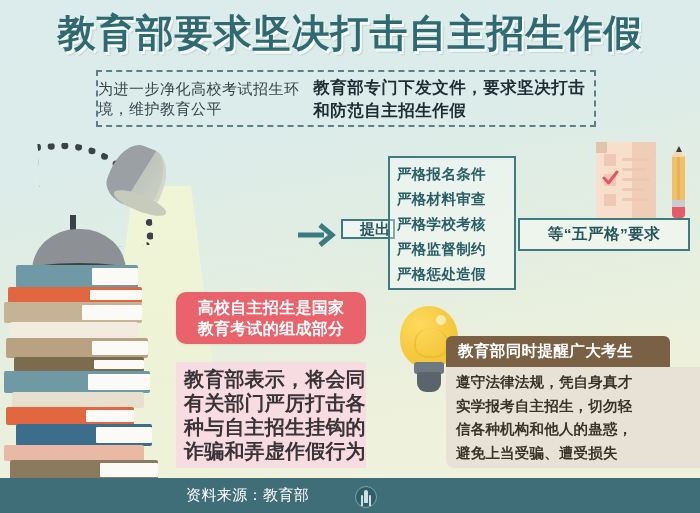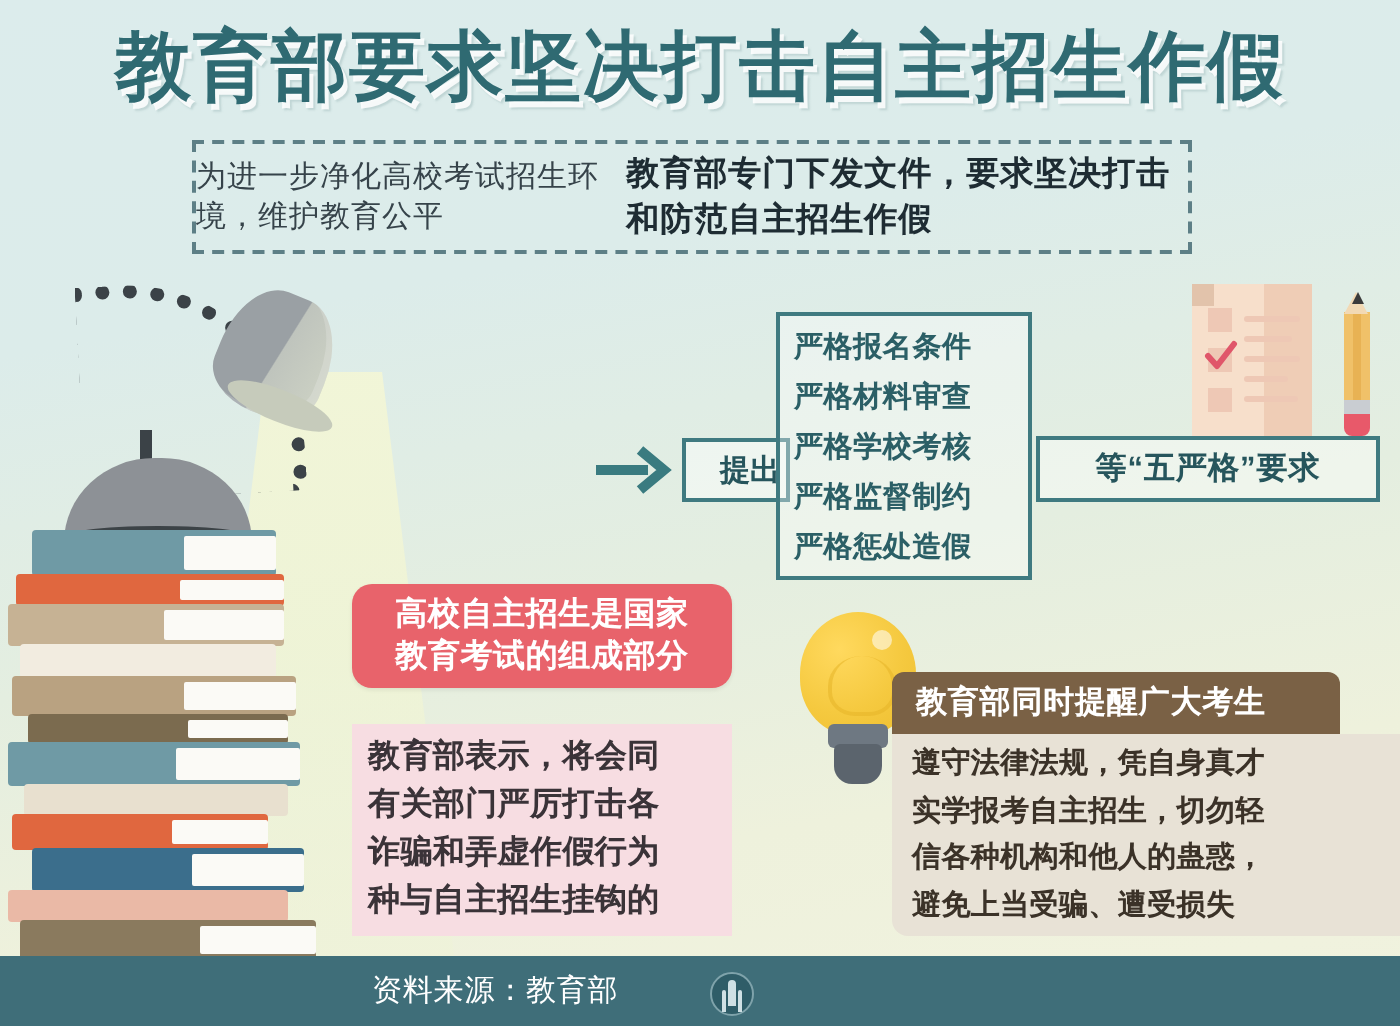--- a/index.html
+++ b/index.html
@@ -70,21 +70,21 @@
 
   
   .midtext{
     position:absolute;left:168px;top:146px;width:230px;
     font-size:15.5px;font-weight:bold;color:#2f6a72;line-height:22px;letter-spacing:.4px;
   }
   .arrow{
     position:absolute;left:296px;top:222px;width:40px;height:26px;color:#3a7b80;
   }
   .tichu{
-    position:absolute;left:341px;top:219px;width:54px;height:32px;
+    position:absolute;left:341px;top:219px;width:54px;height:20px;
     border:2px solid #3f7a80;box-sizing:border-box;background:rgba(255,255,255,.45);
     display:flex;align-items:center;justify-content:center;
     font-size:15px;font-weight:bold;color:#26555c;padding-left:14px;
   }
   
   .fivebox{
     position:absolute;left:388px;top:156px;width:128px;height:134px;
     border:2px solid #3f7a80;box-sizing:border-box;background:rgba(255,255,255,.35);
     padding:4px 0 0 7px;
   }
@@ -116,21 +116,21 @@
     position:absolute;left:176px;top:292px;width:190px;height:52px;
     background:#e8636b;border-radius:10px;
     display:flex;flex-direction:column;align-items:center;justify-content:center;
     box-shadow:0 1px 2px rgba(0,0,0,.08);
   }
   .pinkhead div{font-size:16px;font-weight:bold;color:#ffffff;line-height:21px;letter-spacing:.3px;}
   .pinkbody{
     position:absolute;left:176px;top:362px;width:190px;height:106px;
     background:#f7dde2;padding:5px 0 0 8px;box-sizing:border-box;
   }
-  .pinkbody div{font-size:16px;font-weight:bold;color:#3a3338;line-height:24px;letter-spacing:.2px;}
+  .pinkbody div{font-size:20px;font-weight:bold;color:#3a3338;line-height:24px;letter-spacing:.2px;}
 
   
   .bulb{position:absolute;left:392px;top:306px;width:72px;height:88px;}
   .bulb-glass{
     position:absolute;left:8px;top:0;width:58px;height:62px;
     background:radial-gradient(circle at 34% 30%,#ffd95e 0%,#f5c93f 55%,#edbe2f 100%);
     border-radius:50% 50% 46% 46%;
   }
   .bulb-fil{position:absolute;left:22px;top:22px;width:30px;height:28px;border:2px solid rgba(230,180,40,.55);border-radius:50% 50% 40% 40%;border-top:none;}
   .bulb-dot{position:absolute;left:44px;top:9px;width:10px;height:10px;background:rgba(255,255,255,.55);border-radius:50%;}
@@ -265,22 +265,22 @@
     </div>
   </div>
 
   <div class="pinkhead">
     <div>高校自主招生是国家</div>
     <div>教育考试的组成部分</div>
   </div>
   <div class="pinkbody">
     <div>教育部表示，将会同</div>
     <div>有关部门严厉打击各</div>
+    <div>种与自主招生挂钩的</div>
     <div>诈骗和弄虚作假行为</div>
-    <div>种与自主招生挂钩的</div>
   </div>
 
   <div class="bulb">
     <div class="bulb-glass"></div>
     <div class="bulb-fil"></div>
     <div class="bulb-dot"></div>
     <div class="bulb-neck"></div>
     <div class="bulb-base"></div>
   </div>
 

